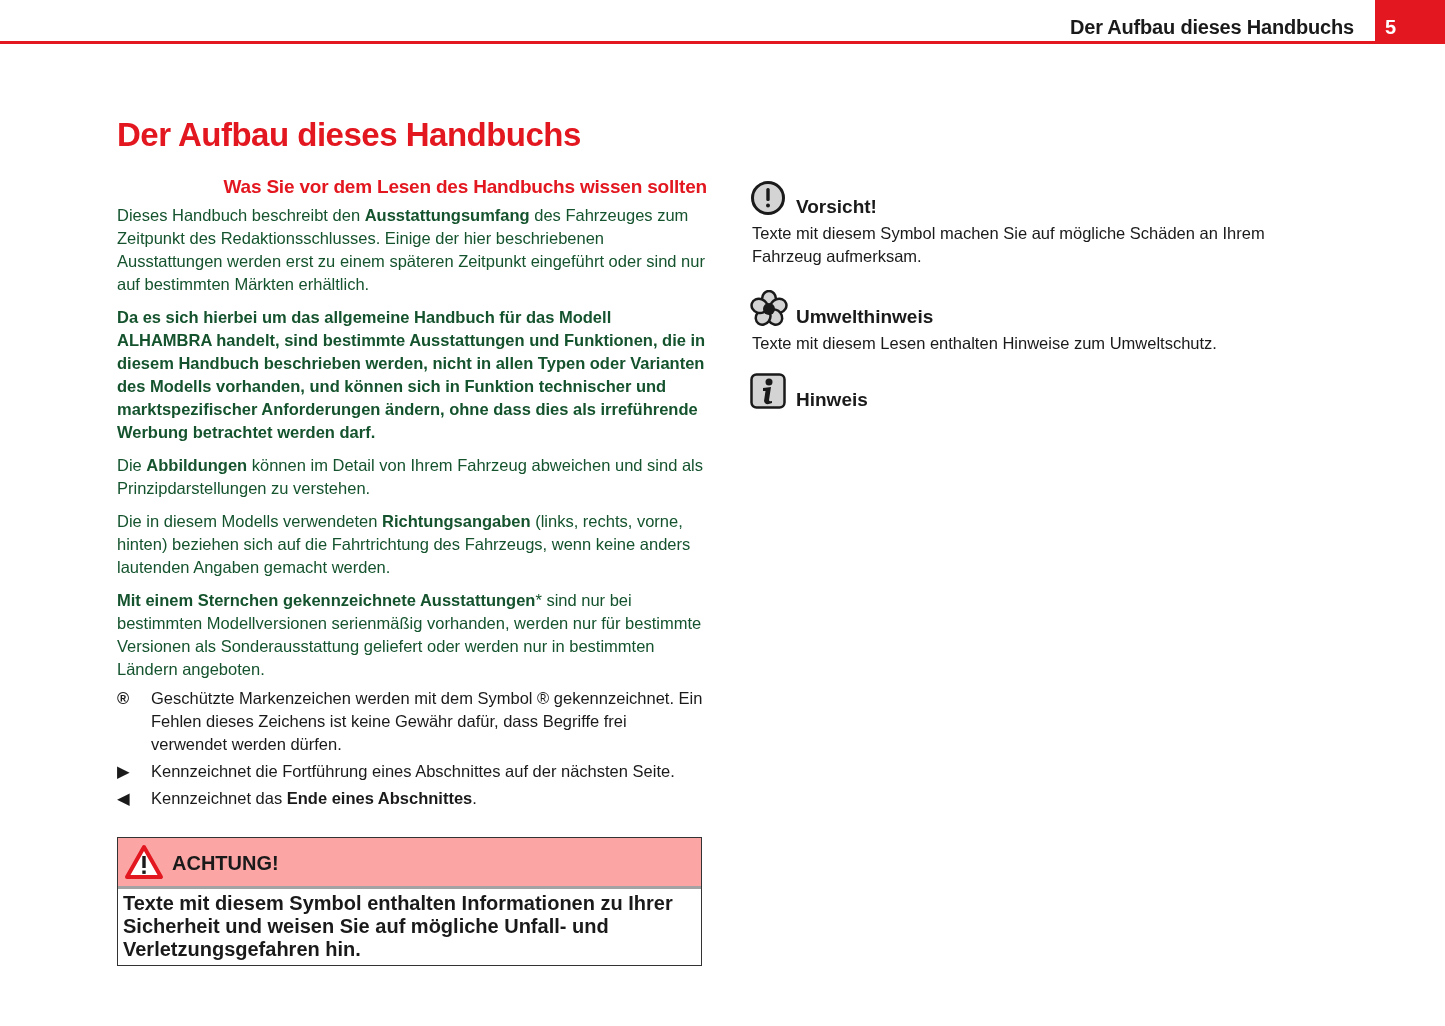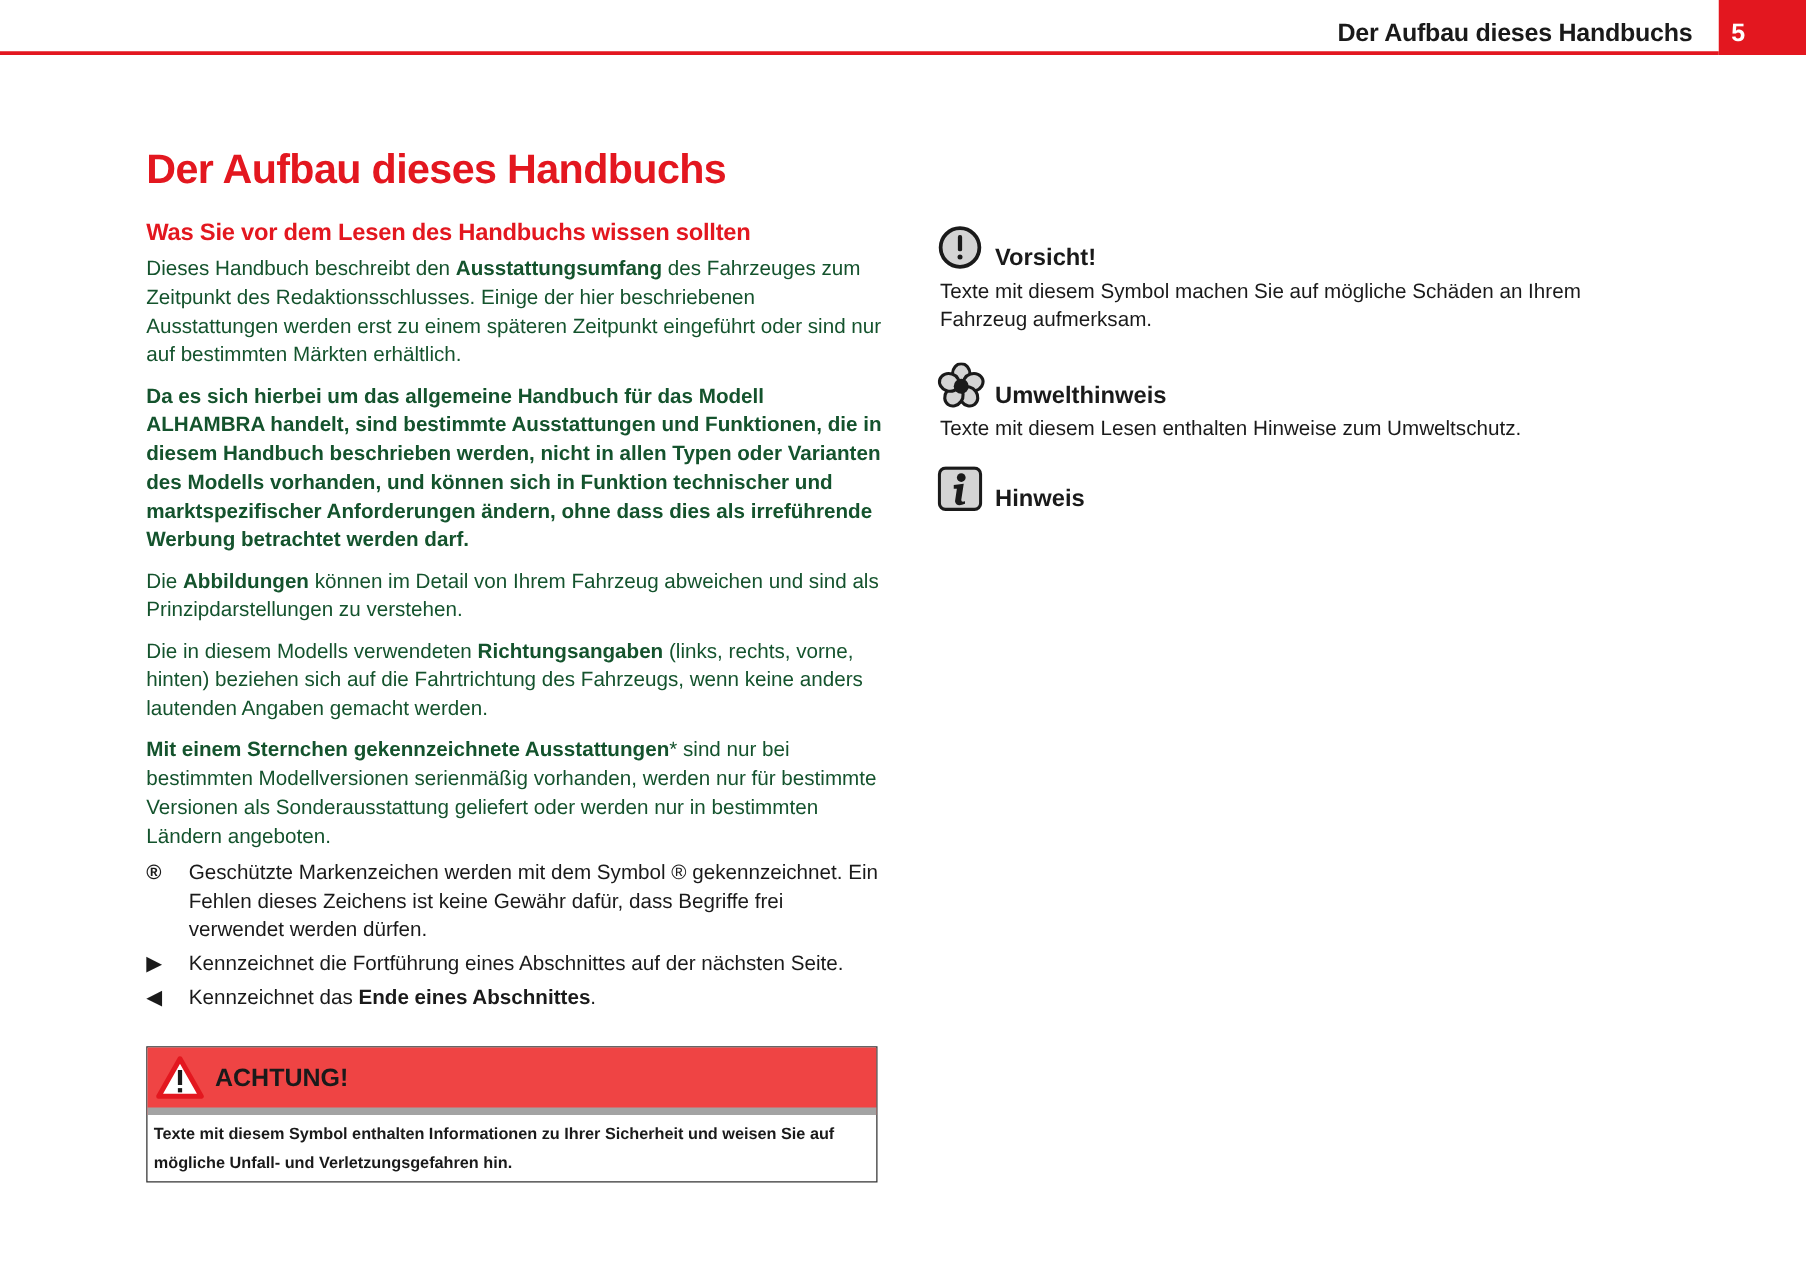--- a/index.html
+++ b/index.html
@@ -4,31 +4,31 @@
 <style>
   html, body { margin:0; padding:0; background:#ffffff; }
   body { width:1445px; height:1026px; position:relative; overflow:hidden;
          font-family:"Liberation Sans", "DejaVu Sans", sans-serif; color:#1a1a1a; }
   .hdr-line { position:absolute; left:0; top:41px; width:1375px; height:3px; background:#e3171f; }
   .hdr-title { position:absolute; left:1070px; top:16px; font-size:20px; font-weight:bold; color:#1a1a1a; letter-spacing:-0.2px; }
   .hdr-page { position:absolute; left:1375px; top:0; width:70px; height:44px; background:#e3171f; }
   .hdr-page span { position:absolute; left:10px; top:16px; font-size:20px; font-weight:bold; color:#fff; }
   .h1 { position:absolute; left:117px; top:116px; font-size:33px; font-weight:bold; color:#e3171f; letter-spacing:-0.5px; margin:0; }
   .col-left { position:absolute; left:117px; top:176px; width:590px; }
-  .h2 { font-size:19px; font-weight:bold; color:#e3171f; margin:0 0 6px 0; letter-spacing:-0.2px; }
+  .h2 { font-size:19px; font-weight:bold; color:#e3171f; margin:0 0 6px 0; letter-spacing:-0.2px;text-align:right; }
   .p { font-size:16.5px; line-height:23px; margin:0 0 10px 0; color:#14532d; }
   .p b { font-weight:bold; }
   .list { margin:0; padding:0; list-style:none; }
   .li { position:relative; padding-left:34px; font-size:16.5px; line-height:23px; margin-bottom:4px; }
   .li .sym { position:absolute; left:0; top:0; width:20px; font-weight:bold; }
   .warn-box { position:absolute; left:117px; top:837px; width:583px; border:1px solid #333; }
-  .warn-head { background:#ef4444; height:48px; border-bottom:6px solid #a3a3a3; position:relative;text-decoration:underline; }
+  .warn-head { background:#fca5a5; height:48px; border-bottom:3px solid #a3a3a3; position:relative;text-decoration:underline; }
   .warn-head svg { position:absolute; left:6px; top:6px; }
   .warn-head span { position:absolute; left:54px; top:14px; font-size:20px; font-weight:bold; }
-  .warn-body { padding:3px 5px 4px 5px; font-size:13px; line-height:23px; font-weight:bold; }
+  .warn-body { padding:3px 5px 4px 5px; font-size:20px; line-height:23px; font-weight:bold; }
   .col-right { position:absolute; left:750px; top:180px; width:590px; }
   .note { position:relative; margin-bottom:0; }
   .note-head { position:relative; height:40px; }
   .note-head .ic { position:absolute; left:0; top:0; }
   .note-head .t { position:absolute; left:46px; top:16px; font-size:19px; font-weight:bold; }
   .note-text { font-size:16.5px; line-height:23px; margin:2px; }
   .endmark { display:inline-block; width:10px; height:10px; background:#e3171f; margin-left:4px; vertical-align:0px; }
 </style>
 </head>
 <body>

